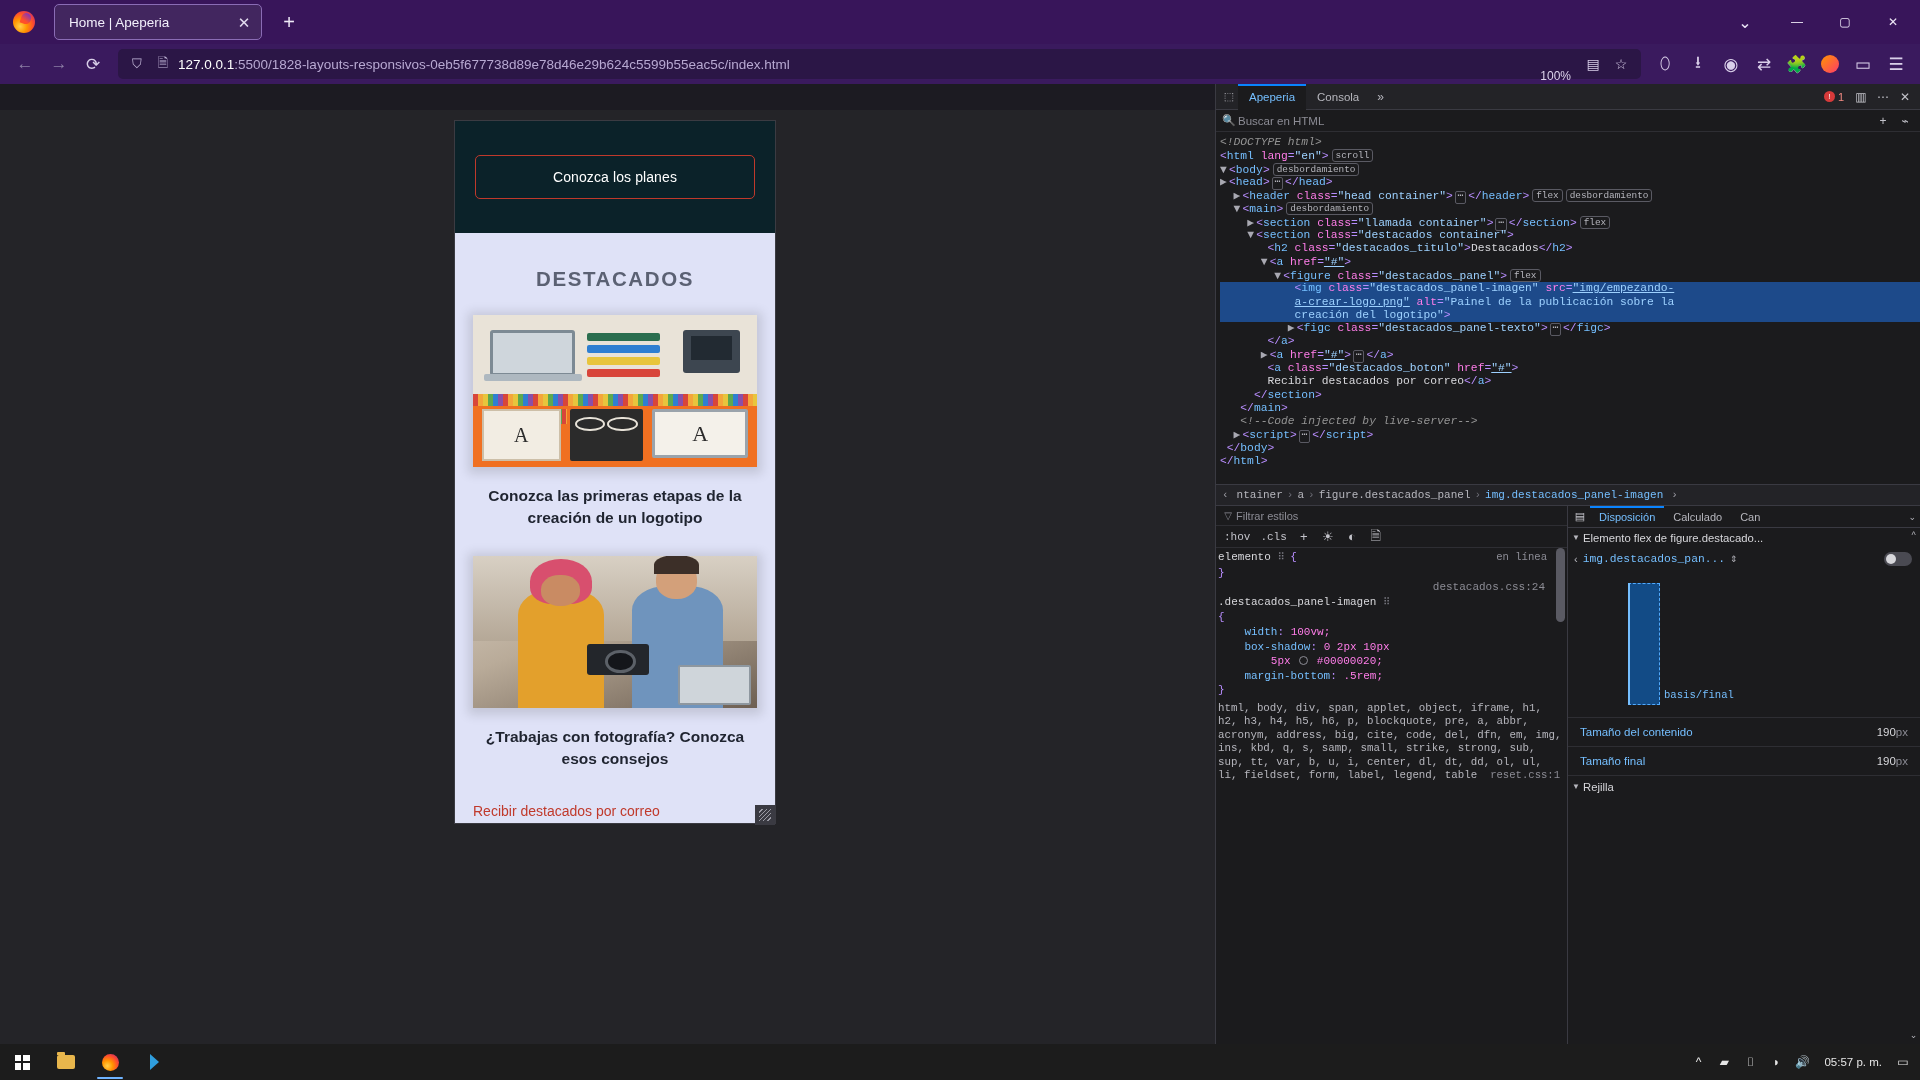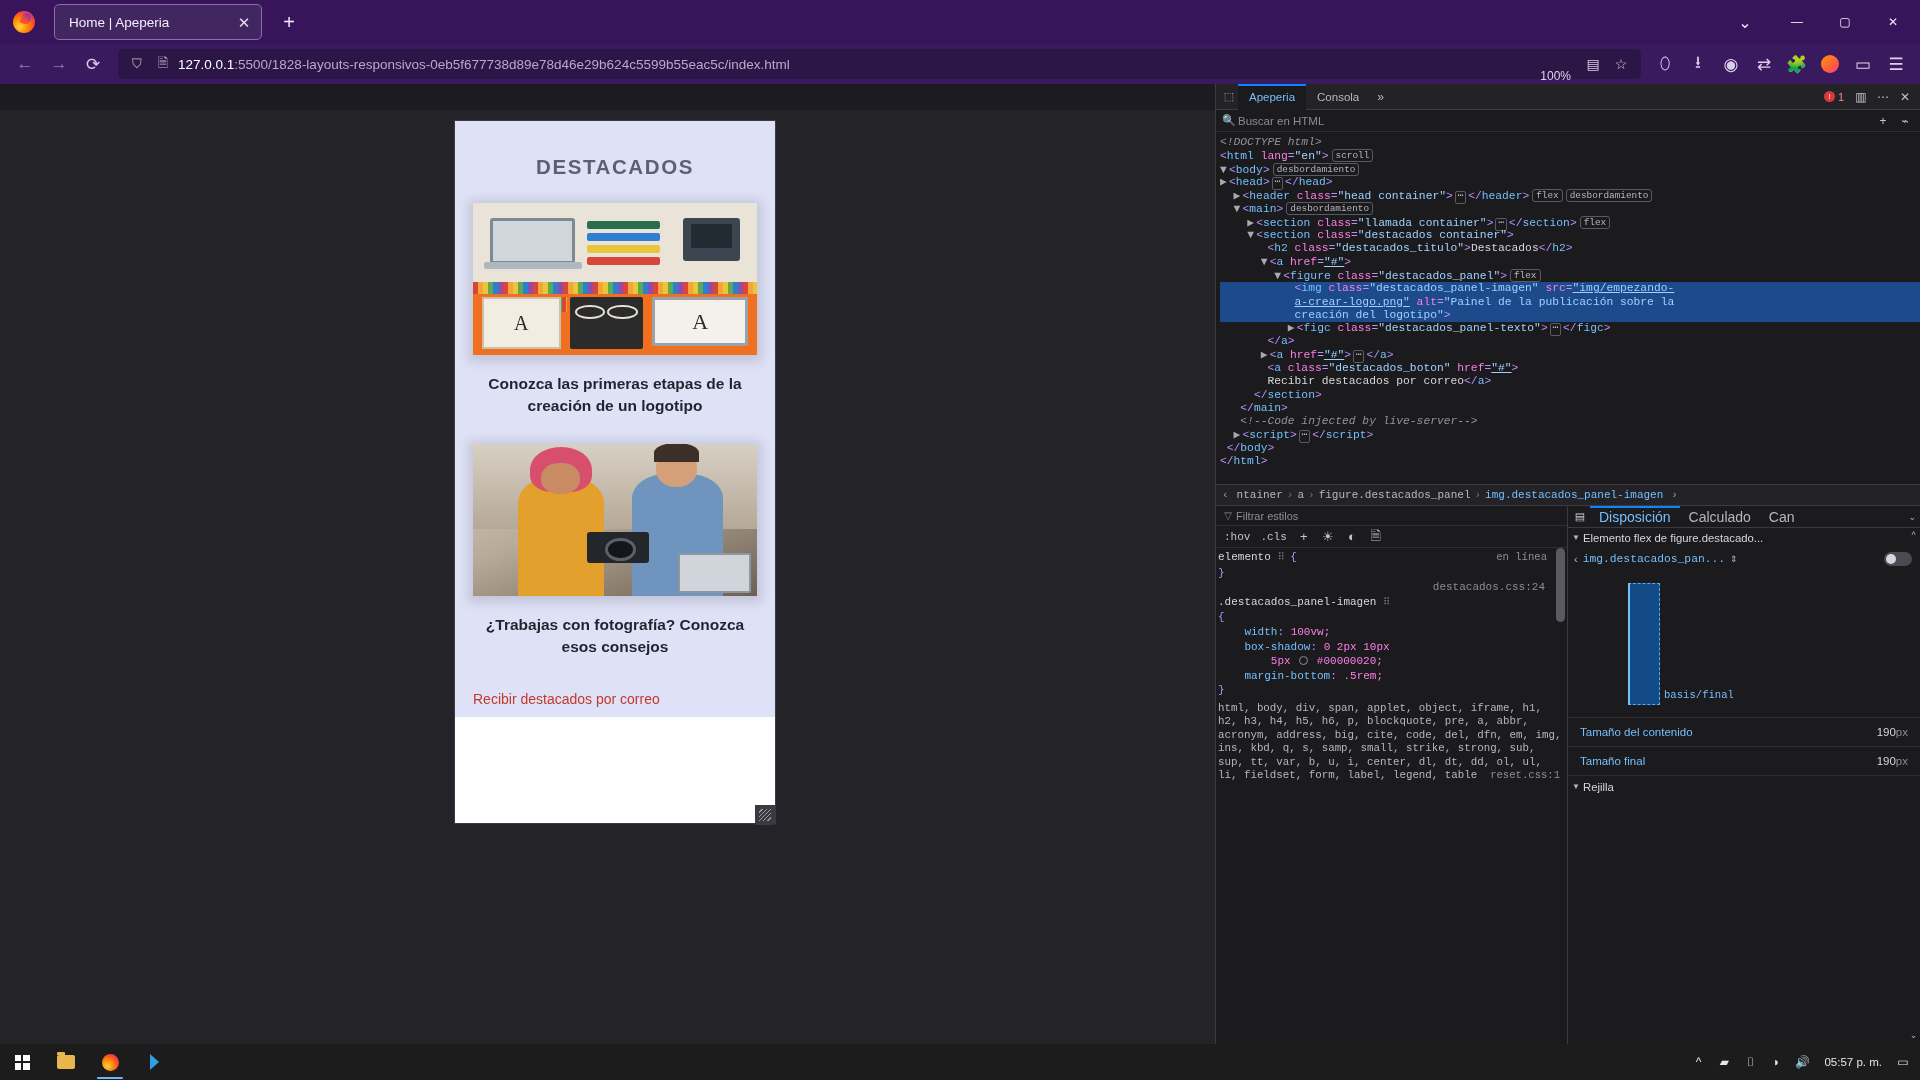--- a/index.html
+++ b/index.html
@@ -477,21 +477,21 @@
   }
 
   .layout-pane { flex: 1 1 auto; display: flex; flex-direction: column; min-width: 0; }
   .layout-tabs {
     height: 22px; display: flex; align-items: center;
     border-bottom: 1px solid #3a3a42; background:#1b1b1d;
     padding-left: 2px;
   }
   .lt-ico { width:20px; text-align:center; color:#c3c3ca; font-size:11px; }
   .lt-tab { padding: 1px 9px; height:22px; display:flex; align-items:center;
-    color:#b6b6bd; font-size:14px; }
+    color:#b6b6bd; font-size:11px; }
   .lt-tab.active { color:#75bfff; box-shadow: inset 0 2px 0 #0a84ff; }
   .lt-caret { margin-left:auto; color:#b6b6bd; font-size:9px; padding-right:4px; }
   .layout-body { flex:1 1 auto; overflow:hidden; position:relative; }
   .acc-row {
     display:flex; align-items:center; height: 19px;
     color:#d7d7db; font-size:11.3px; padding-left: 4px;
   }
   .acc-row .tri { color:#b6b6bd; font-size:8px; width:11px; }
   .flex-sel {
     display:flex; align-items:center; gap:5px; height: 24px; padding-left: 6px;
@@ -658,20 +658,23 @@
       <div class="rdm-ico">🖳</div>
       <div class="rdm-ico">✲</div>
       <div class="rdm-ico">✕</div>
     </div>
   </div>
 
   <div class="viewport-area">
     <div class="device-frame">
       <div class="page">
 
+        <div class="page-head">
+          <div class="plan-btn">Conozca los planes</div>
+        </div>
 
         <div class="page-main">
           <h2 class="destacados-titulo">DESTACADOS</h2>
 
           <div class="panel">
             <div class="panel-img img-desk">
               <span class="r1"></span>
                 <span class="laptop"></span>
                 <span class="pens"></span>
               <span class="tablet"></span>

